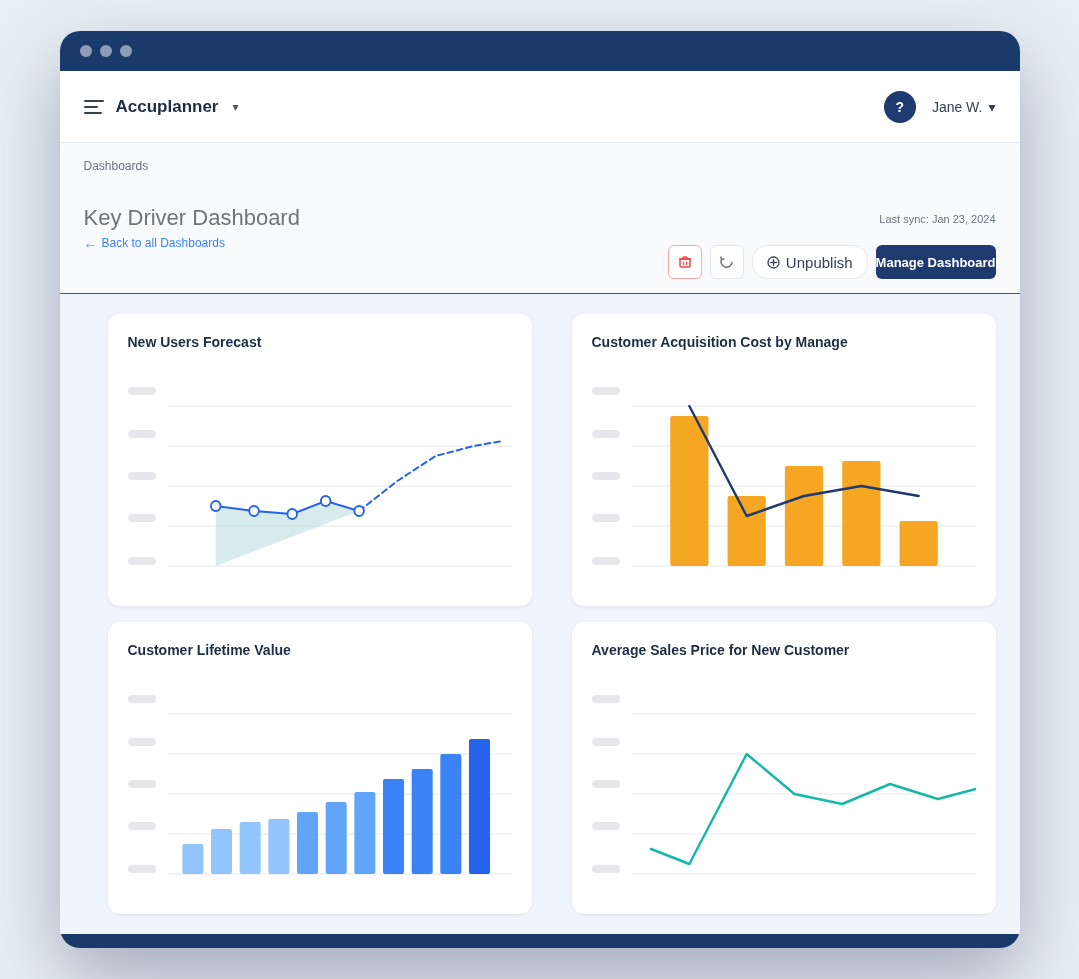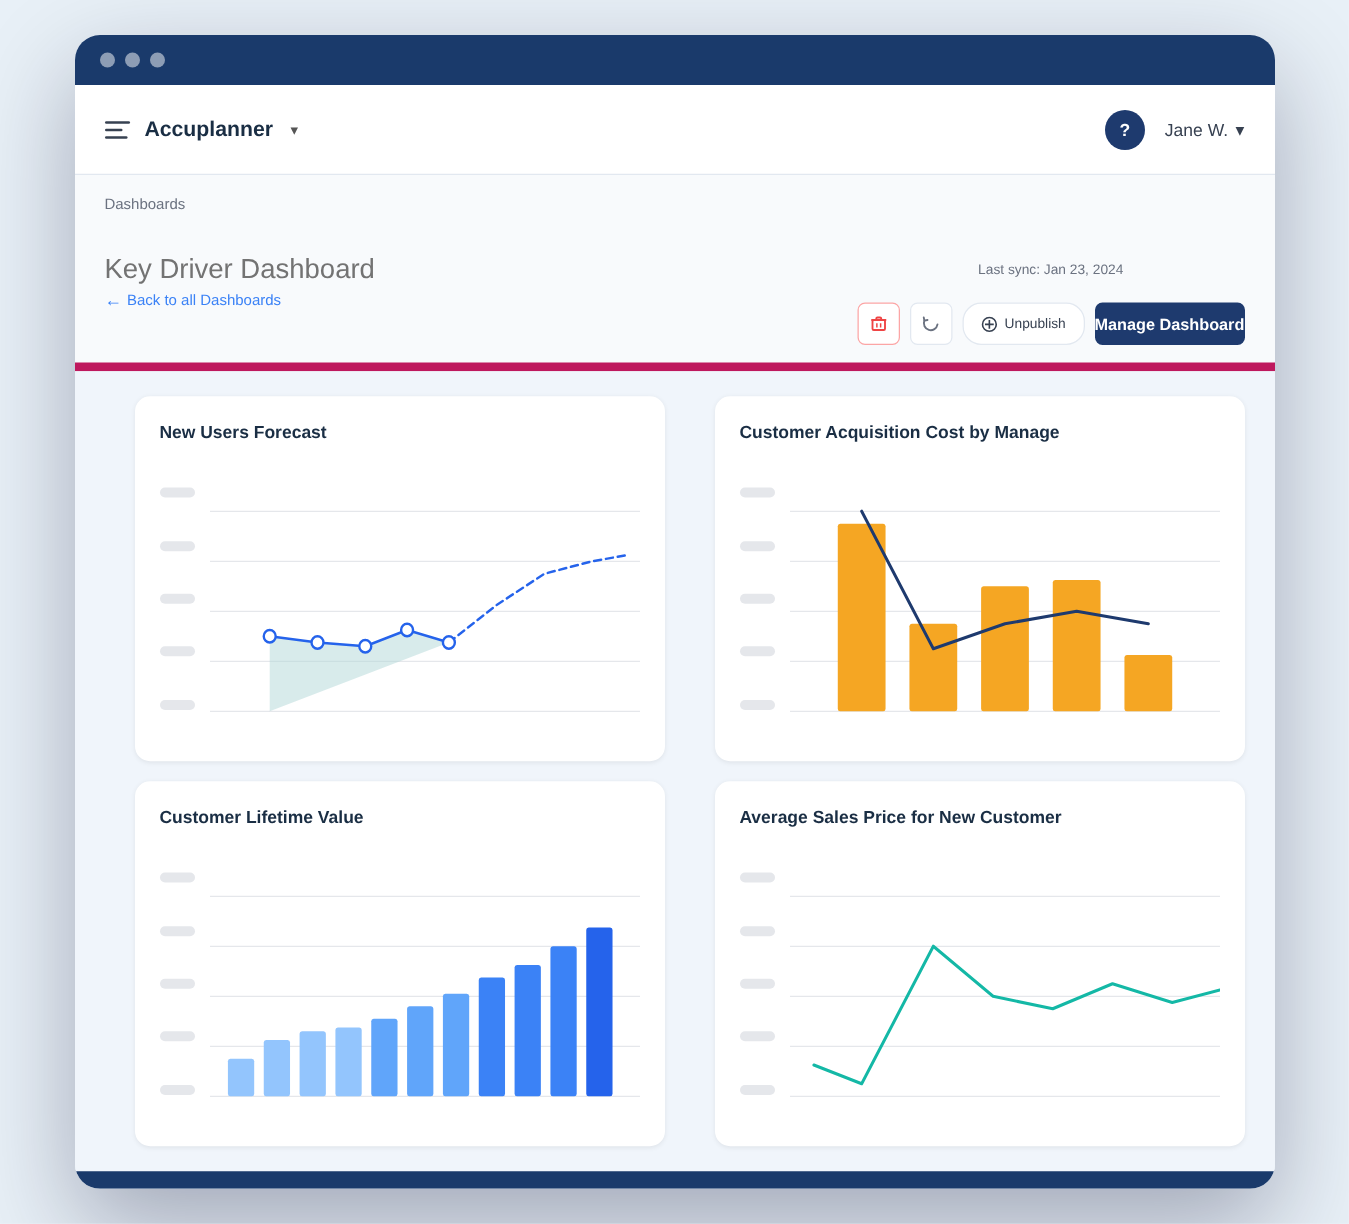--- a/index.html
+++ b/index.html
@@ -112,21 +112,21 @@
       gap: 6px;
       font-size: 14px;
       color: #374151;
       cursor: pointer;
     }
 
     
     .page-header {
       background: #f8fafc;
       padding: 16px 24px 14px;
-      border-bottom: 7px solid #be185d;
+      border-bottom: 1px solid #be185d;
     }
 
     .breadcrumb {
       font-size: 12px;
       color: #6b7280;
       margin-bottom: 4px;
     }
 
     .page-header-row {
       display: flex;
@@ -152,21 +152,21 @@
       cursor: pointer;
     }
 
     .back-arrow {
       font-size: 14px;
     }
 
     .page-header-actions {
       display: flex;
       flex-direction: column;
-      align-items: center;
+      align-items: flex-end;
       gap: 20px;
       margin-top: 36px;
     }
 
     .sync-text {
       font-size: 11px;
       color: #6b7280;
     }
 
     .action-buttons {
@@ -193,21 +193,21 @@
       border-color: #fca5a5;
       color: #ef4444;
     }
 
     .unpublish-btn {
       padding: 0 14px;
       height: 34px;
       border: 1.5px solid #e2e8f0;
       background: white;
       border-radius: 15px;
-      font-size: 11px;
+      font-size: 15px;
       color: #374151;
       display: flex;
       align-items: center;
       gap: 6px;
       cursor: pointer;
     }
 
     .manage-btn {
       padding: 0 0;
       height: 34px;

